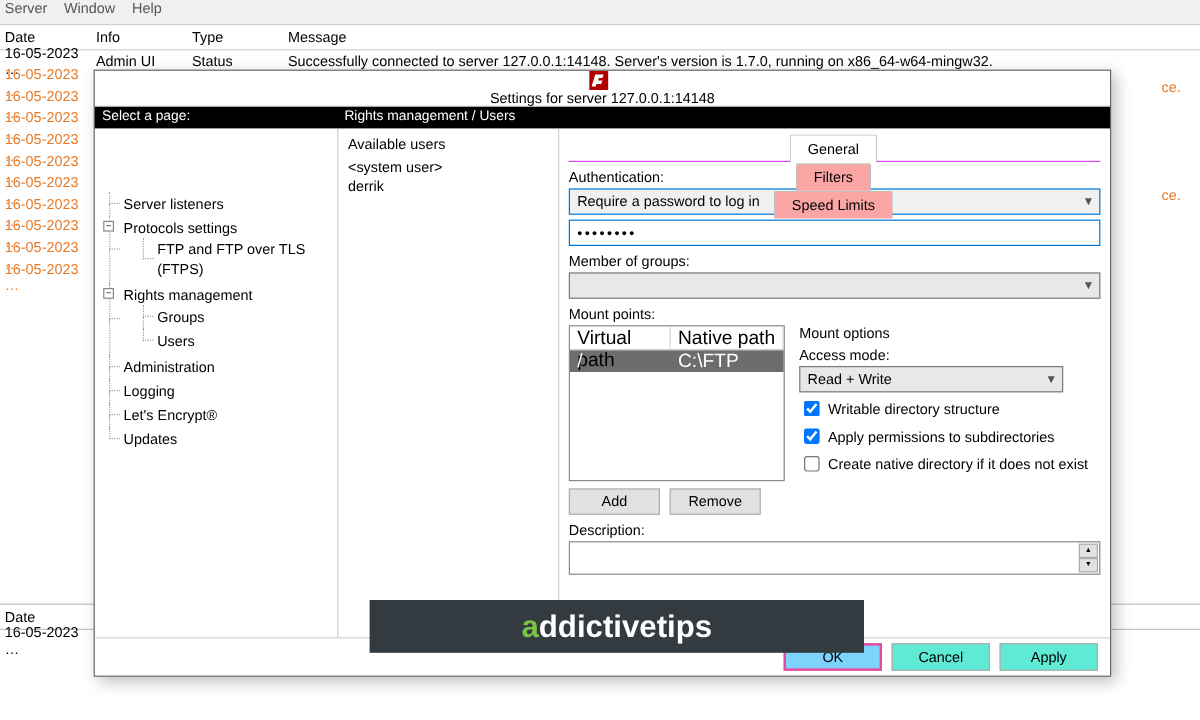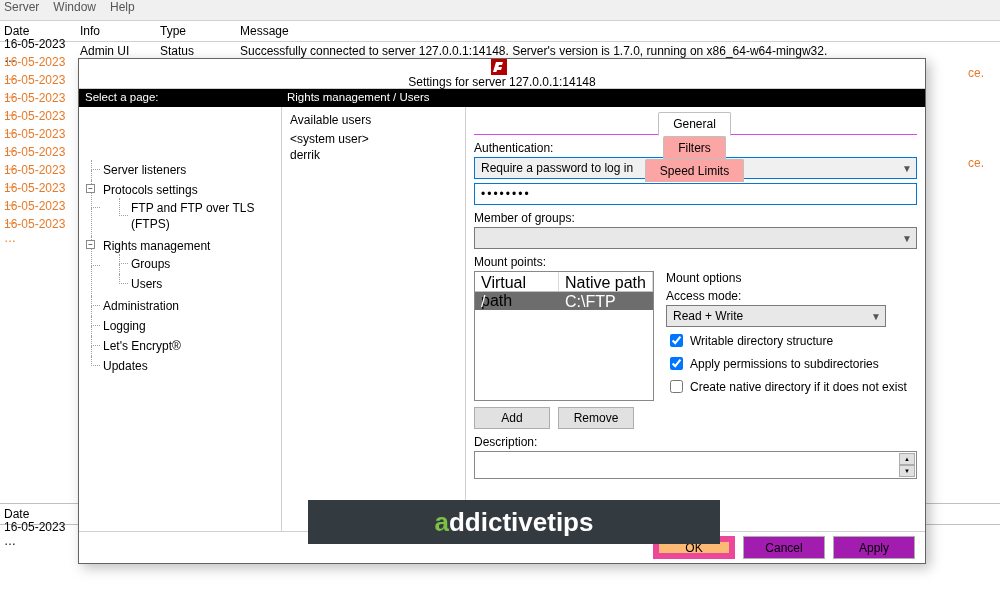--- a/index.html
+++ b/index.html
@@ -250,26 +250,26 @@
   
   .dlg-footer{
     height:32px;
     border-top:1px solid #d0d0d0;
     display:flex; align-items:center; justify-content:flex-end;
     gap:8px; padding-right:10px;
   }
   .btn-main{
     min-width:82px; height:23px;
     border:1px solid #adadad;
-    background:#a21caf;
+    background:#5eead4;
     display:flex;align-items:center;justify-content:center;
   }
   .btn-main.default{
-    border:6px solid #ec4899;
-    background:#fdba74;
+    border:2px solid #ec4899;
+    background:#7dd3fc;
   }
 </style>
 </head>
 <body>
 
 <div class="bg-menubar">
   <span>Server</span>
   <span>Window</span>
   <span>Help</span>
 </div>

